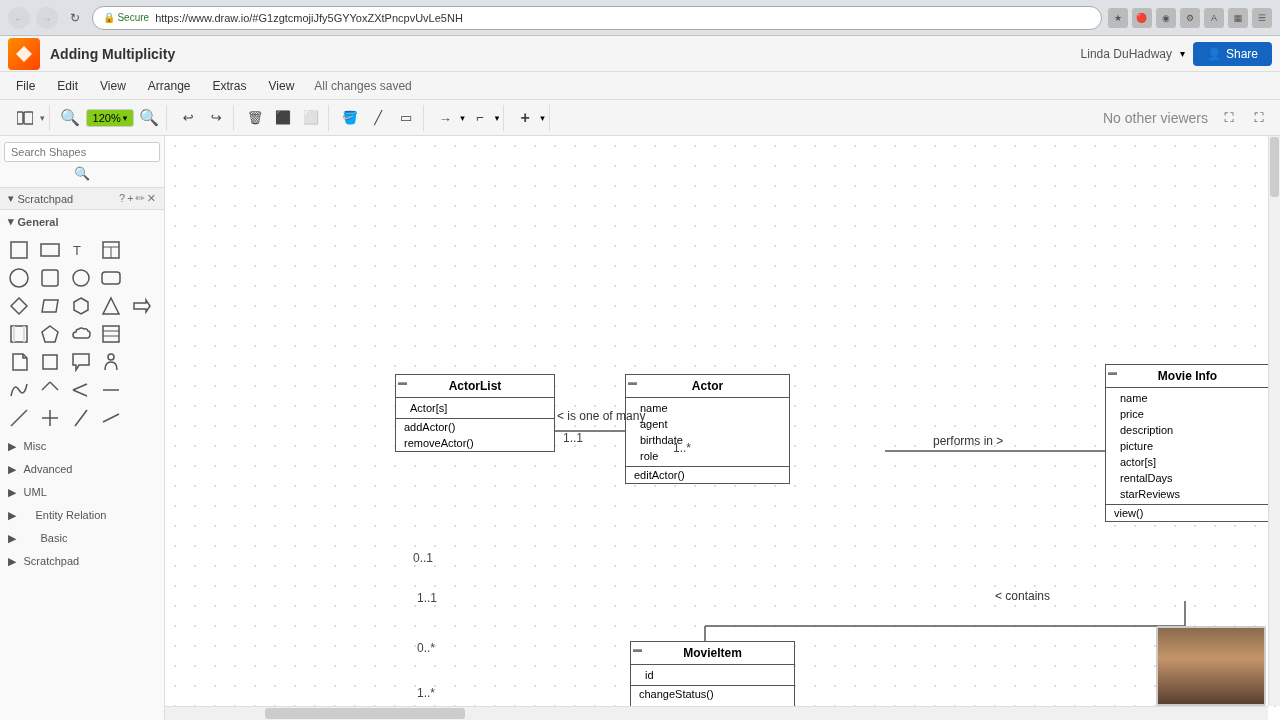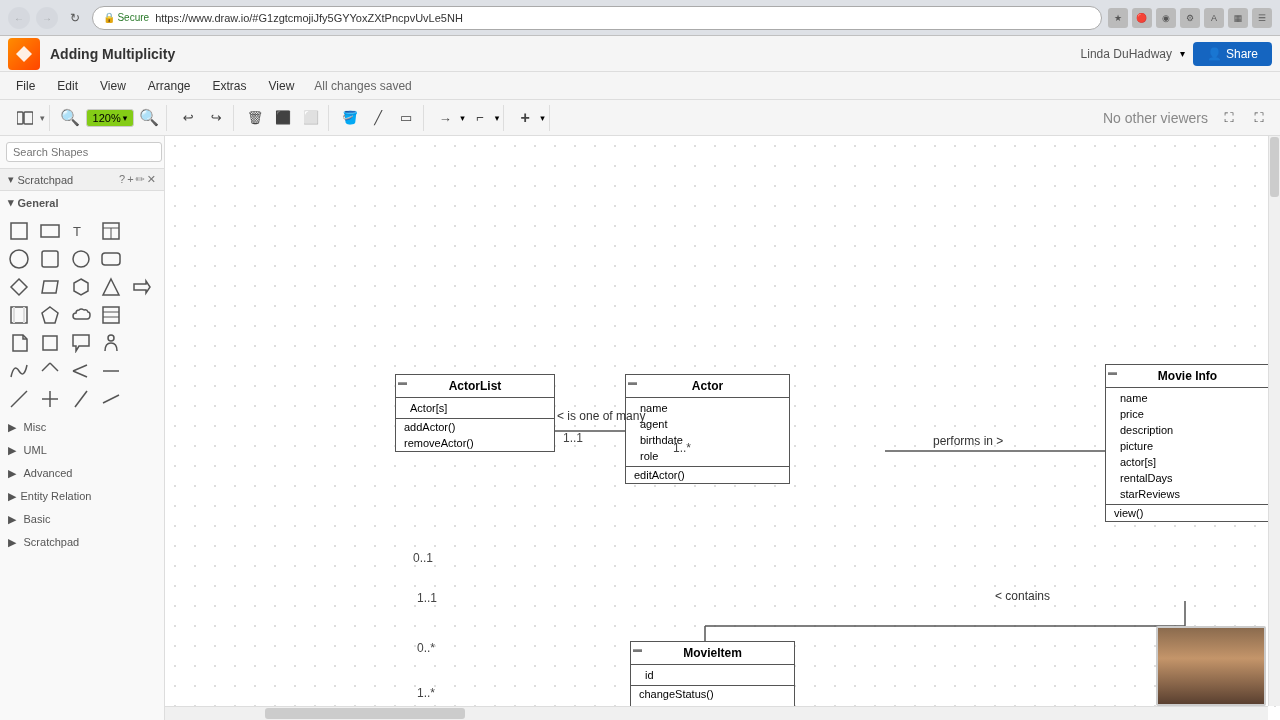--- a/index.html
+++ b/index.html
@@ -163,20 +163,21 @@
       display: flex;
       flex-direction: column;
       flex-shrink: 0;
     }
     #search-box {
       display: flex;
       align-items: center;
       padding: 6px 6px;
       border-bottom: 1px solid #ddd;
       gap: 4px;
+      flex-direction: column;
     }
     #search-input {
       flex: 1;
       border: 1px solid #ccc;
       border-radius: 3px;
       padding: 3px 6px;
       font-size: 11px;
       outline: none;
     }
     .search-icon { color: #666; font-size: 13px; cursor: pointer; }
@@ -634,36 +635,36 @@
       </div>
     </div>
 
     <div class="sidebar-section-name">
       <span>▶</span>
       <span style="margin-left:4px;">Misc</span>
     </div>
 
     <div class="sidebar-section-name">
       <span>▶</span>
-      <span style="margin-left:4px;">UML</span>
+      <span style="margin-left:4px;">Advanced</span>
     </div>
 
     <div class="sidebar-section-name">
       <span>▶</span>
-      <span style="margin-left:4px;">Advanced</span>
+      <span style="margin-left:4px;">UML</span>
     </div>
 
     <div class="sidebar-section-name">
       <span>▶</span>
-      <span style="margin-left:1px;">Entity Relation</span>
+      <span style="margin-left:16px;">Entity Relation</span>
     </div>
 
     <div class="sidebar-section-name">
       <span>▶</span>
-      <span style="margin-left:4px;">Basic</span>
+      <span style="margin-left:21px;">Basic</span>
     </div>
 
     <div class="sidebar-section-name">
       <span>▶</span>
       <span style="margin-left:4px;">Scratchpad</span>
     </div>
   </div>
 
   <div id="canvas-area">
 

